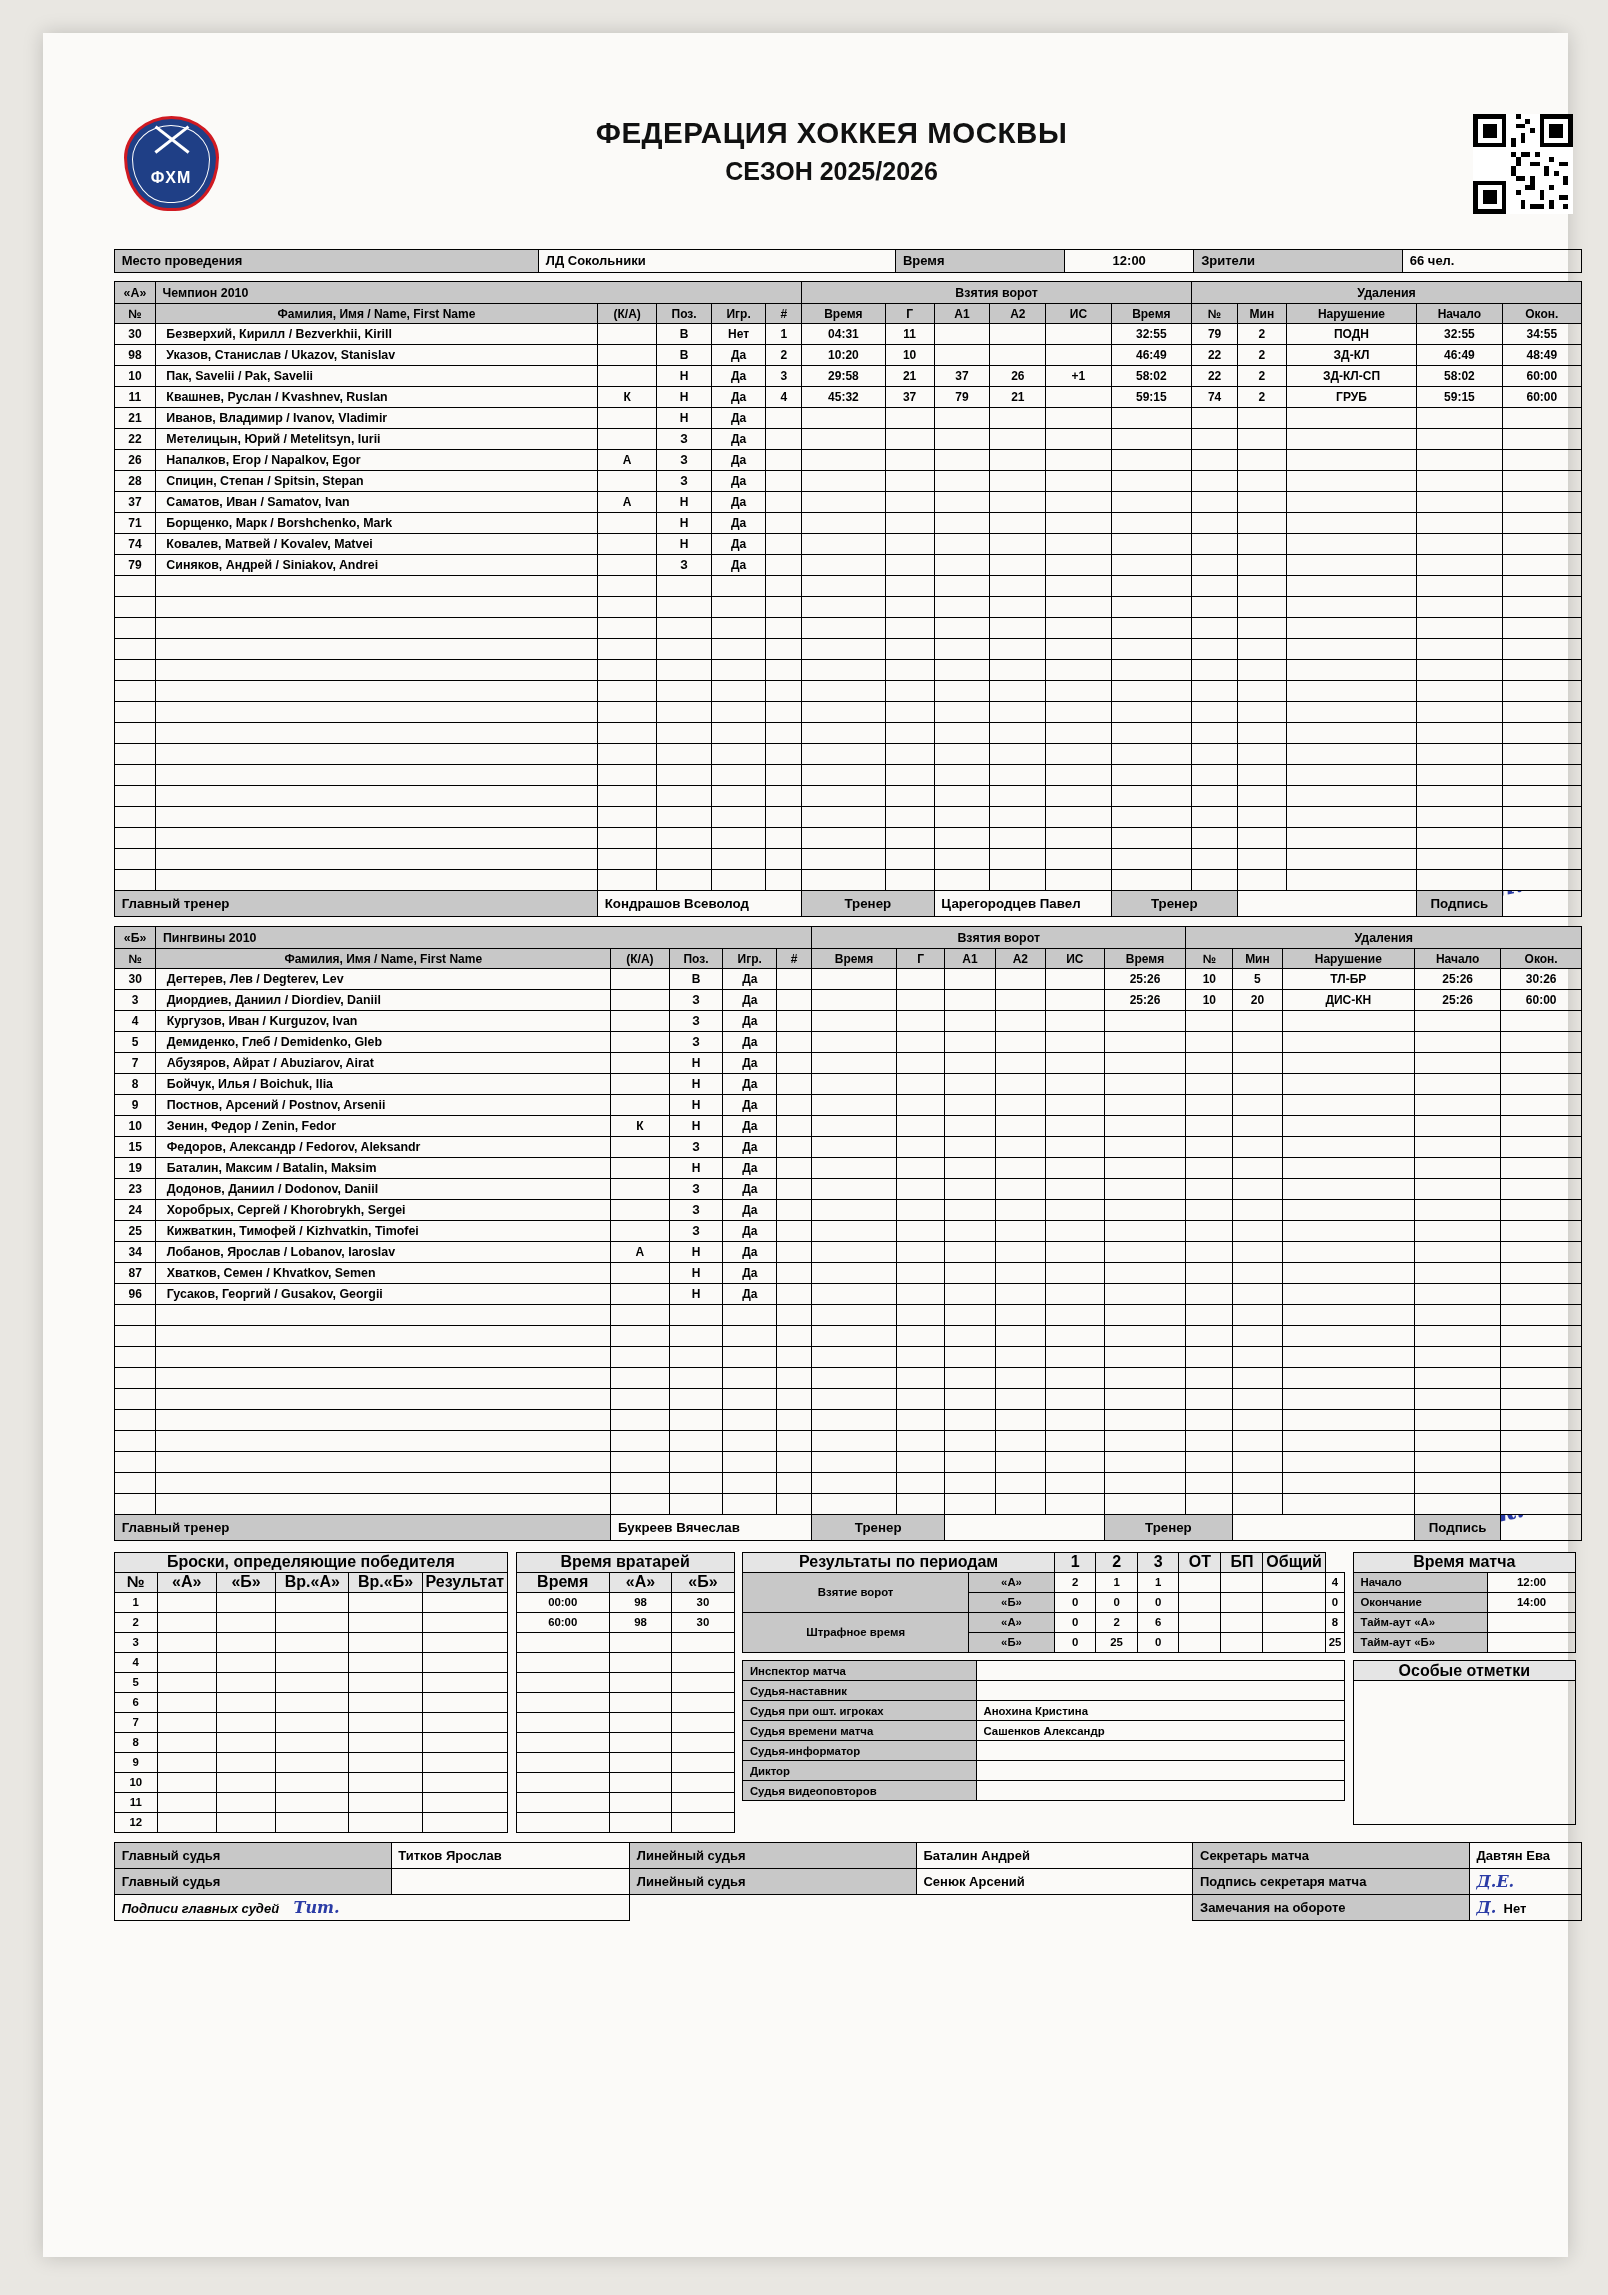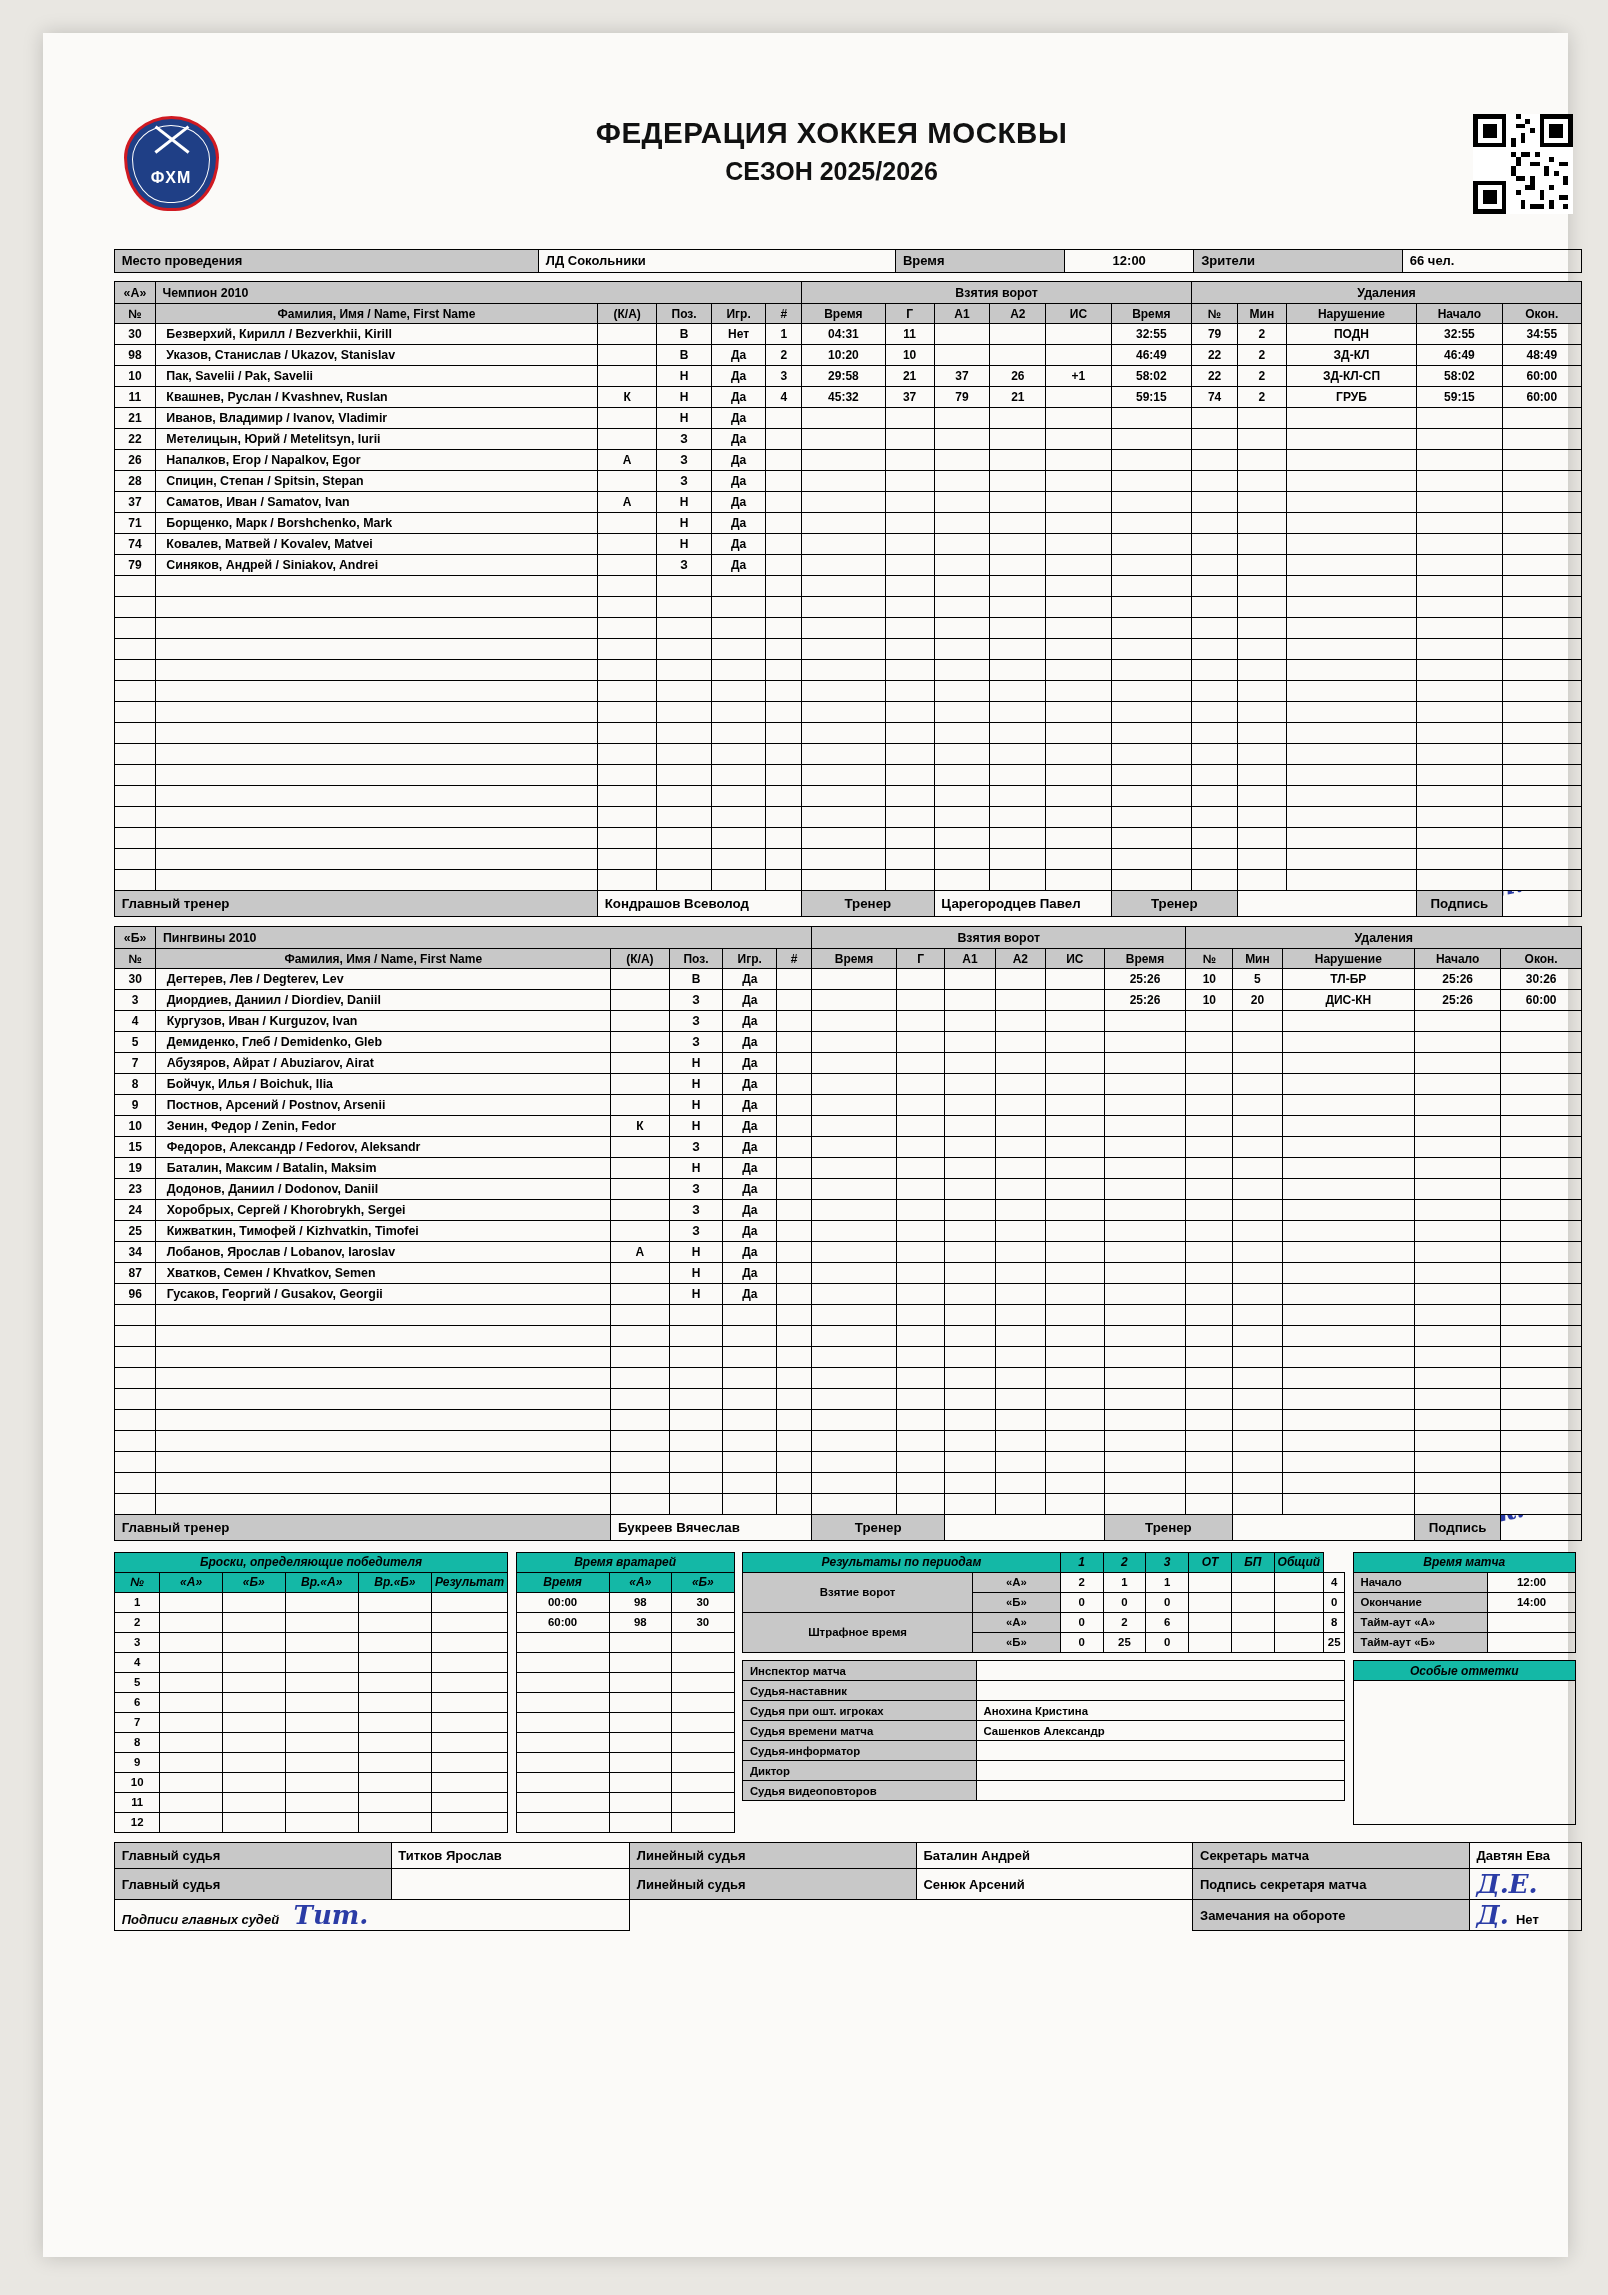--- a/index.html
+++ b/index.html
@@ -93,25 +93,25 @@
     font-family:"DejaVu Serif", serif;
     font-size:26px;color:#2b3ca6;
     transform:rotate(-12deg);
     font-style:italic;
   }
 
   
   .bottom{margin-top:10.5px;display:flex;gap:7.6px;align-items:flex-start;}
   .bcol{}
   .bottom td{height:19px;font-size:11.4px;}
-  .bottom .hc td{background:#14b8a6;font-size:12px;font-style:italic;}
+  .bottom .hc td{background:#e5e5e5;font-size:16px;}
 
   .footer{margin-top:9.5px;}
   .footer td{height:25px;font-size:13px;}
-  .footer .sgn{font-family:"DejaVu Serif", serif;color:#2b3ca6;font-style:italic;font-size:26px;}
+  .footer .sgn{font-family:"DejaVu Serif", serif;color:#2b3ca6;font-style:italic;font-size:16px;}
 </style>
 </head>
 <body>
 
 <div id="page">
  <div id="sheet">
   <div class="wrap">
 
     <div class="hdr">
       <div class="logo">

